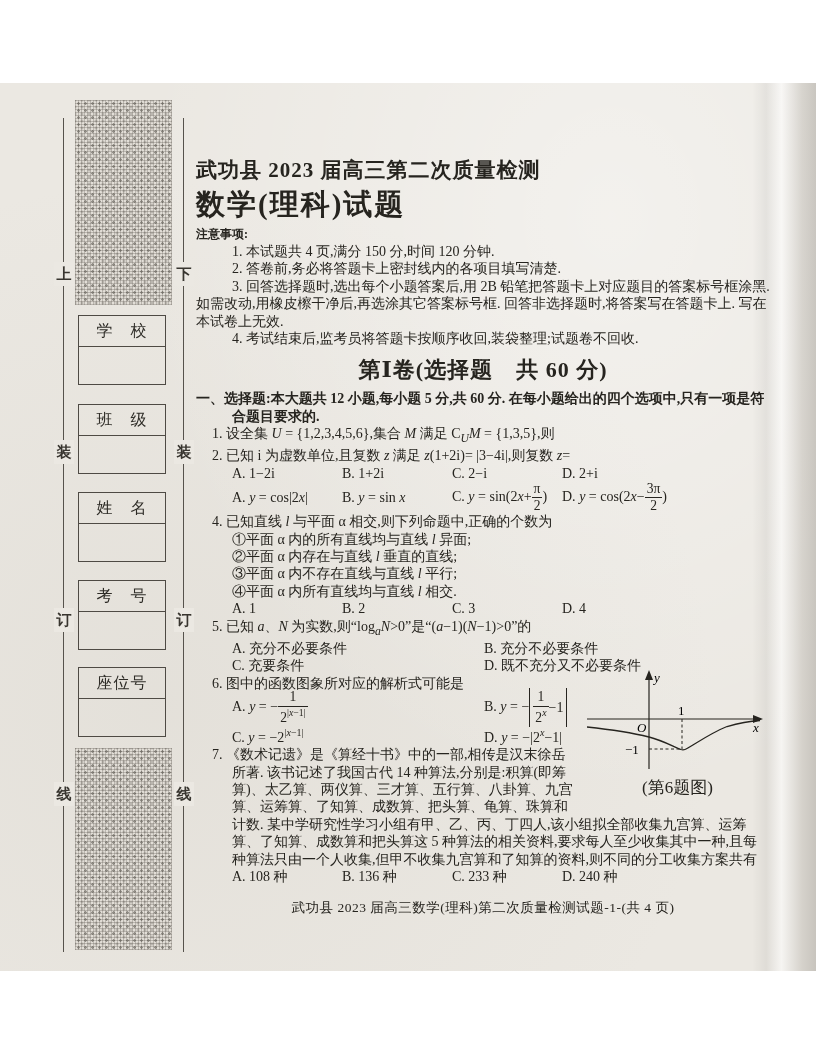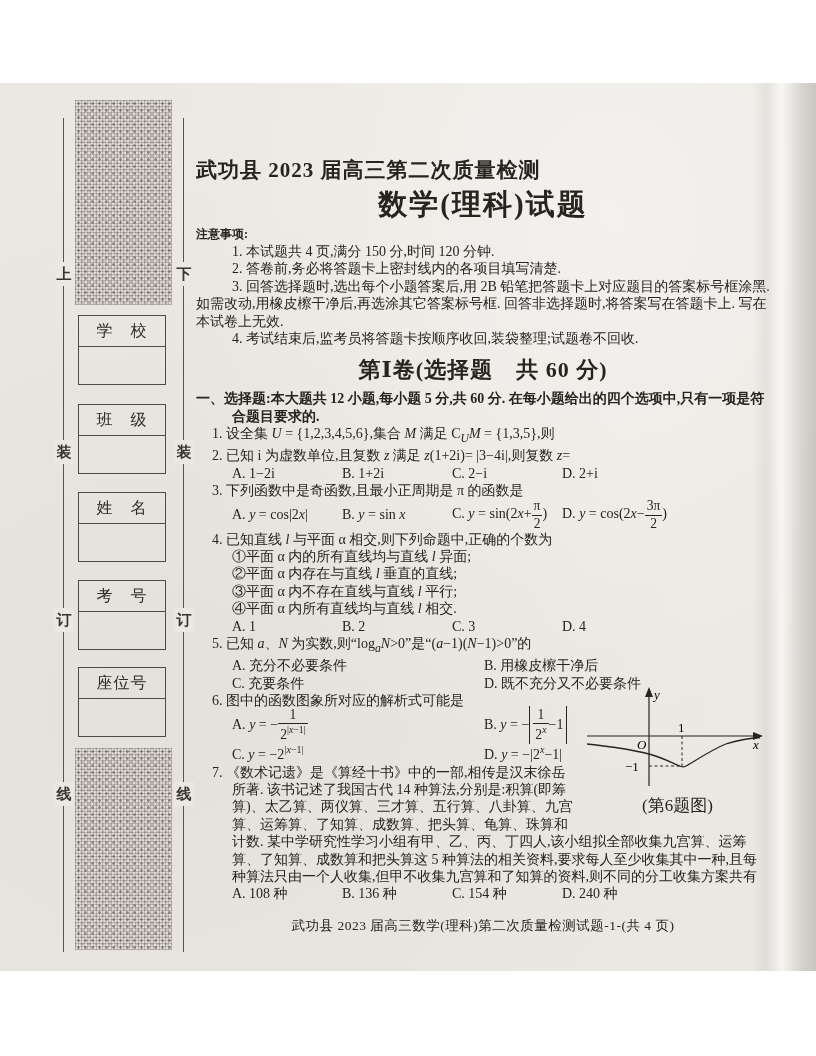--- a/index.html
+++ b/index.html
@@ -25,21 +25,21 @@
       repeating-linear-gradient(90deg, rgba(95,90,83,.3) 0 1px, transparent 1px 3px);
     background-size:7px 7px,7px 7px,100% 100%,100% 100%;
     background-position:0 0,3.5px 3.5px,0 0,0 0;}
   .pat.top{top:100px;height:205px}
   .pat.bot{top:748px;height:202px}
   .sbox{position:absolute;left:78px;width:88px;height:70px;border:1.5px solid #4e4a44}
   .sbox .lb{height:31px;border-bottom:1.4px solid #4e4a44;display:flex;align-items:center;justify-content:center;font-size:16px;color:#2e2c27;letter-spacing:1px}
   
   .content{position:absolute;left:196px;top:155px;width:574px;font-size:14px;line-height:17.4px}
   .t1{text-align:left;font-size:21px;line-height:30px;font-weight:600;letter-spacing:1px}
-  .t2{text-align:center;font-size:29px;line-height:38px;font-weight:bold;letter-spacing:2px;margin-bottom:2px}
+  .t2{text-align:left;font-size:29px;line-height:38px;font-weight:bold;letter-spacing:2px;margin-bottom:2px}
   .nh{font-weight:bold;font-size:12px;line-height:18px}
   .np{text-indent:36px}
   .sec{text-align:center;font-size:22px;line-height:29px;font-weight:bold;margin:8px 0 6px;letter-spacing:1px}
   .intro{font-weight:bold;padding-left:36px;text-indent:-36px}
   .q{padding-left:36px;text-indent:-20px}
   .sub{padding-left:36px}
   .optrow{display:flex;padding-left:36px}
   .optrow .c1,.optrow .c2,.optrow .c3{width:110px}
   .optrow .c4{flex:1}
   .optrow2{display:flex;padding-left:36px}
@@ -114,21 +114,20 @@
     <div class="q">2. 已知 i 为虚数单位,且复数 <i>z</i> 满足 <i>z</i>(1+2i)= |3−4i|,则复数 <i>z</i>=</div>
     <div class="optrow">
       <span class="c1">A. 1−2i</span>
       <span class="c2">B. 1+2i</span>
       <span class="c3">C. 2−i</span>
       <span class="c4">D. 2+i</span>
     </div>
   </div>
 
   <div>
-    <div class="q">3. 下列函数中是奇函数,且最小正周期是 π 的函数是</div>
     <div class="optrow tall">
       <span class="c1">A. <i>y</i> = cos|2<i>x</i>|</span>
       <span class="c2">B. <i>y</i> = sin <i>x</i></span>
       <span class="c3">C. <i>y</i> = sin(2<i>x</i>+<span class="fr"><span class="n">π</span><span class="d">2</span></span>)</span>
       <span class="c4">D. <i>y</i> = cos(2<i>x</i>−<span class="fr"><span class="n">3π</span><span class="d">2</span></span>)</span>
     </div>
   </div>
 
   <div>
     <div class="q">4. 已知直线 <i>l</i> 与平面 α 相交,则下列命题中,正确的个数为</div>
@@ -141,21 +140,21 @@
       <span class="c2">B. 2</span>
       <span class="c3">C. 3</span>
       <span class="c4">D. 4</span>
     </div>
   </div>
 
   <div>
     <div class="q">5. 已知 <i>a</i>、<i>N</i> 为实数,则“log<sub><i>a</i></sub><i>N</i>&gt;0”是“(<i>a</i>−1)(<i>N</i>−1)&gt;0”的</div>
     <div class="optrow2">
       <span class="ca">A. 充分不必要条件</span>
-      <span class="cb">B. 用橡皮檫干净后</span>
+      <span class="cb">B. 充分不必要条件</span>
     </div>
     <div class="optrow2">
       <span class="ca">C. 充要条件</span>
       <span class="cb">D. 既不充分又不必要条件</span>
     </div>
   </div>
 
   <div>
     <div class="fig">
       <svg width="185" height="105" viewBox="0 0 185 105">
@@ -186,21 +185,21 @@
       <span class="ca">C. <i>y</i> = −2<sup>|<i>x</i>−1|</sup></span>
       <span class="cb">D. <i>y</i> = −|2<sup><i>x</i></sup>−1|</span>
     </div>
   </div>
 
   <div>
     <div class="q">7. 《数术记遗》是《算经十书》中的一部,相传是汉末徐岳所著. 该书记述了我国古代 14 种算法,分别是:积算(即筹算)、太乙算、两仪算、三才算、五行算、八卦算、九宫算、运筹算、了知算、成数算、把头算、龟算、珠算和计数. 某中学研究性学习小组有甲、乙、丙、丁四人,该小组拟全部收集九宫算、运筹算、了知算、成数算和把头算这 5 种算法的相关资料,要求每人至少收集其中一种,且每种算法只由一个人收集,但甲不收集九宫算和了知算的资料,则不同的分工收集方案共有</div>
     <div class="optrow">
       <span class="c1">A. 108 种</span>
       <span class="c2">B. 136 种</span>
-      <span class="c3">C. 154 种</span>
+      <span class="c3">C. 233 种</span>
       <span class="c4">D. 240 种</span>
     </div>
   </div>
 
   <div class="footer">武功县 2023 届高三数学(理科)第二次质量检测试题-1-(共 4 页)</div>
 </div>
 
 <div class="edge"></div>
 
 </body></html>

